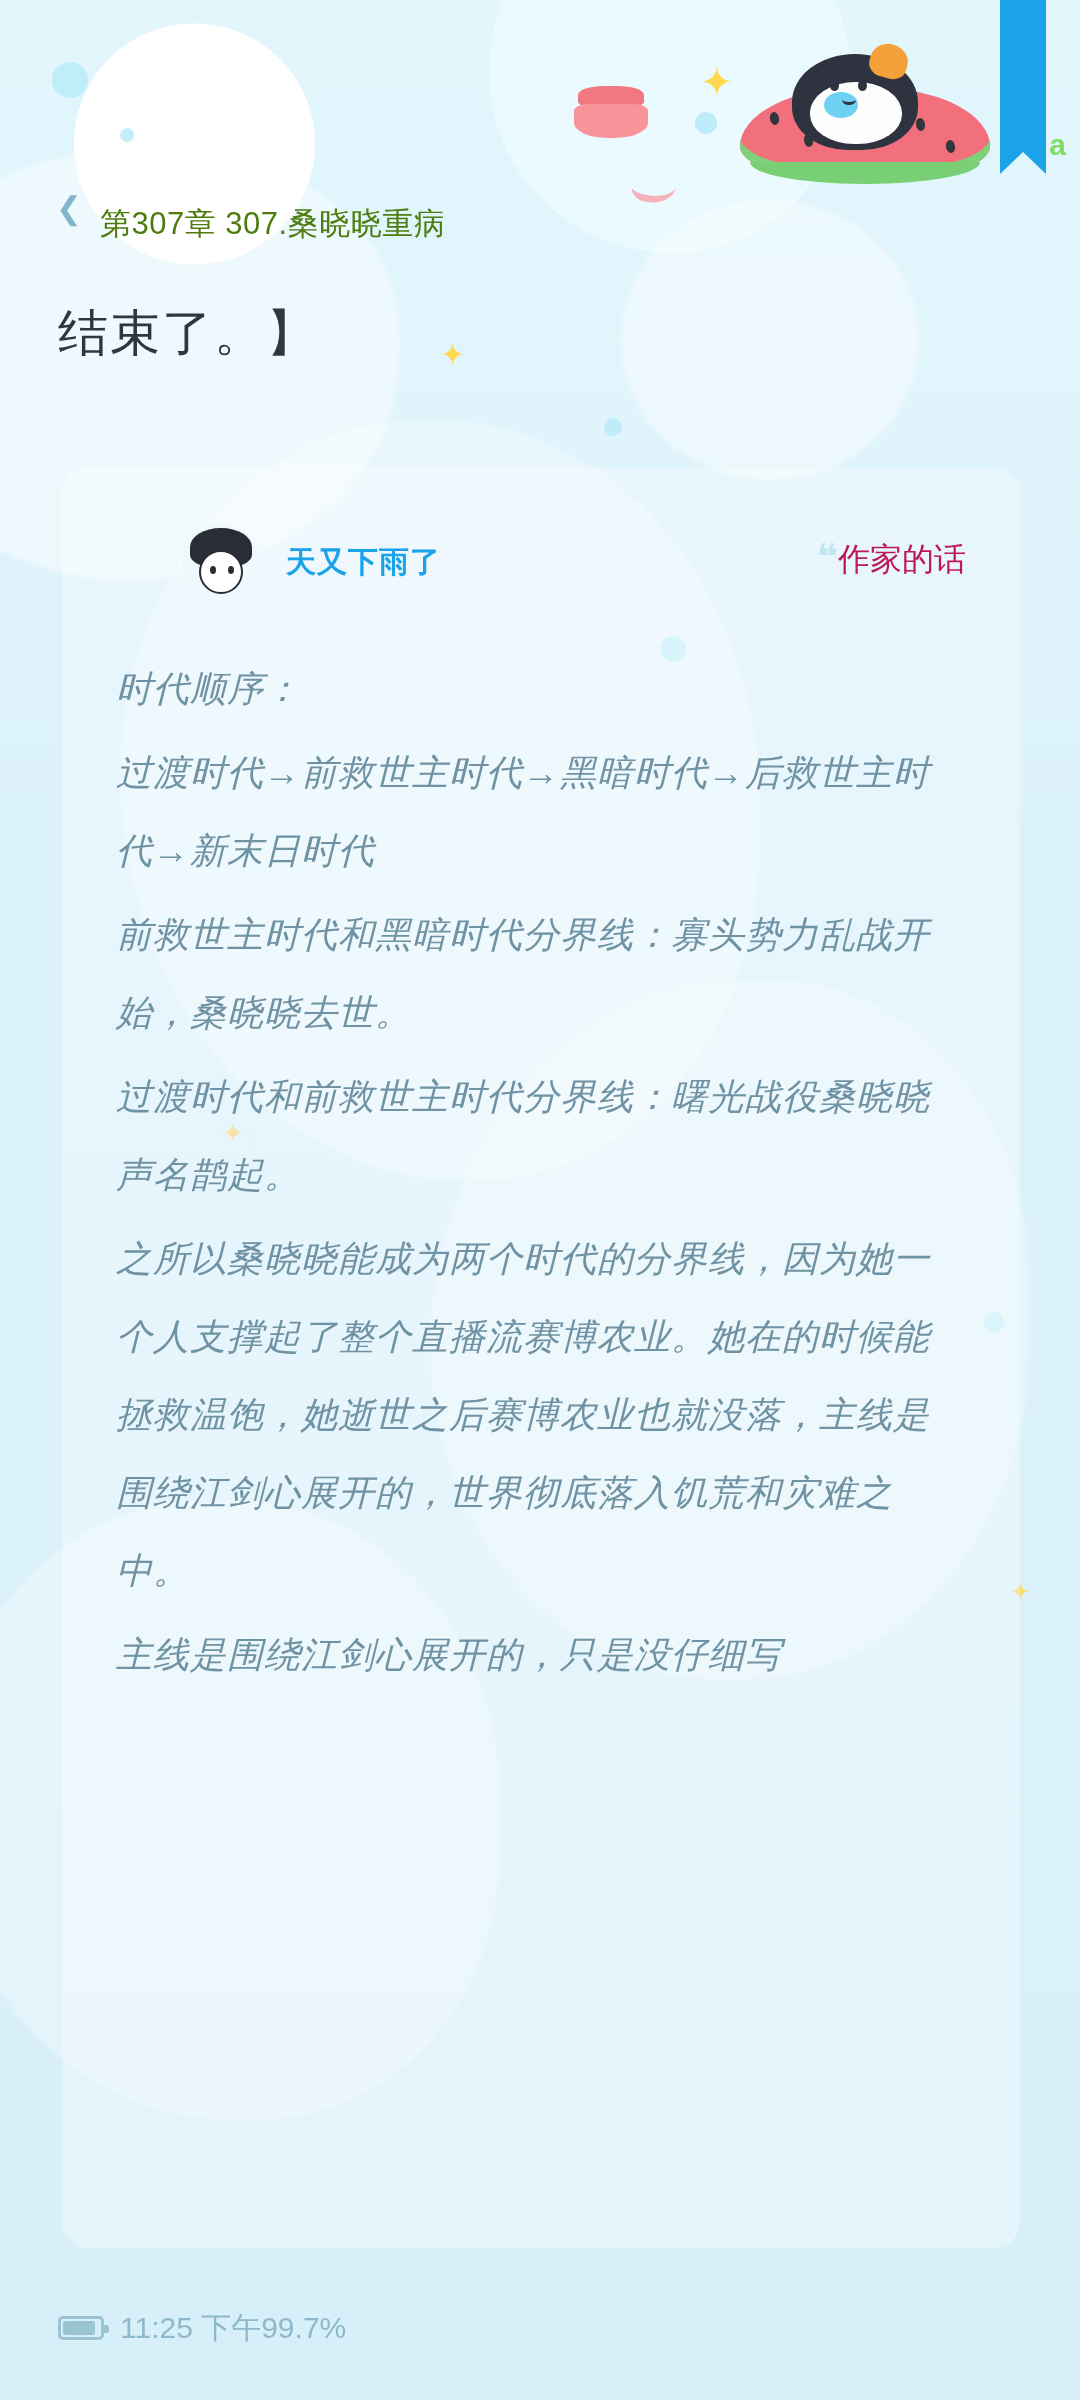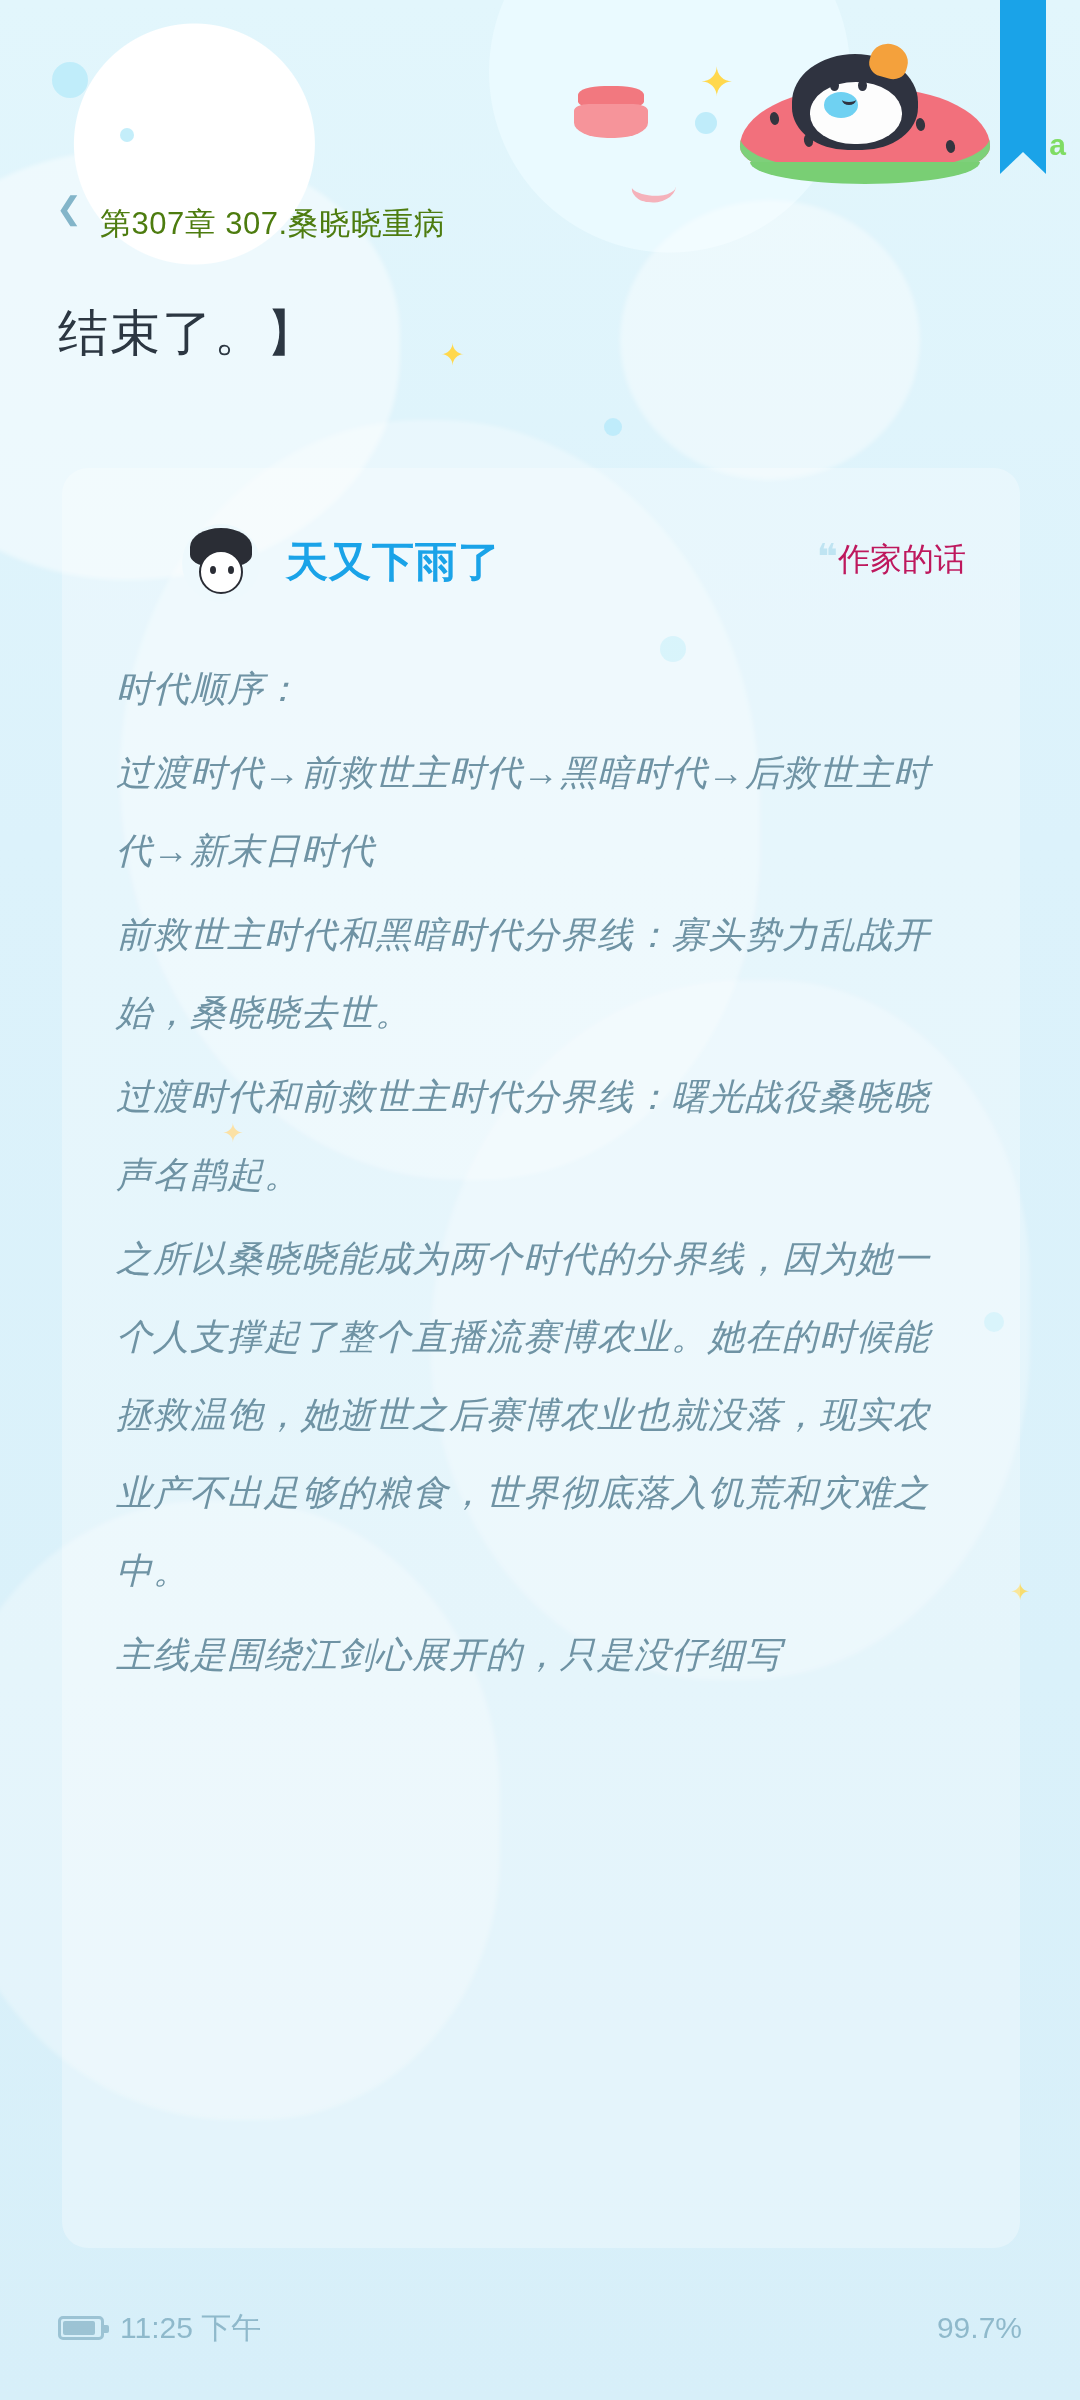--- a/index.html
+++ b/index.html
@@ -291,22 +291,22 @@
     top: 42px;
     width: 6px; height: 8px;
     background: #2a2d35;
     border-radius: 50%;
   }
   .avatar .eye2.l { left: 28px; }
   .avatar .eye2.r { left: 46px; }
   .author-name {
     position: absolute;
     left: 170px;
-    top: 20px;
-    font-size: 42px;
+    top: 28px;
+    font-size: 30px;
     color: #1aa3e8;
     font-weight: 700;
     letter-spacing: 1px;
   }
   .quote-mark {
     position: absolute;
     right: 132px;
     top: 22px;
     font-size: 36px;
     color: #bfe4f2;
@@ -334,21 +334,20 @@
   }
 
   .footer {
     position: absolute;
     left: 0;
     bottom: 42px;
     width: 1080px;
     height: 60px;
     display: flex;
     align-items: center;
-    justify-content: space-between;
     padding: 0 58px;
     box-sizing: border-box;
     color: #8fb9cb;
     font-size: 30px;
   }
   .footer-left {
     display: flex;
     align-items: center;
   }
   .battery {
@@ -448,21 +447,21 @@
       <div class="author-name">天又下雨了</div>
       <div class="quote-mark">❝</div>
       <div class="author-label">作家的话</div>
     </div>
 
     <div class="body-text">
       <p>时代顺序：</p>
       <p>过渡时代→前救世主时代→黑暗时代→后救世主时代→新末日时代</p>
       <p>前救世主时代和黑暗时代分界线：寡头势力乱战开始，桑晓晓去世。</p>
       <p>过渡时代和前救世主时代分界线：曙光战役桑晓晓声名鹊起。</p>
-      <p>之所以桑晓晓能成为两个时代的分界线，因为她一个人支撑起了整个直播流赛博农业。她在的时候能拯救温饱，她逝世之后赛博农业也就没落，现实农业产不出足够的粮食，世界彻底落入饥荒和灾难之中。</p>
+      <p>之所以桑晓晓能成为两个时代的分界线，因为她一个人支撑起了整个直播流赛博农业。她在的时候能拯救温饱，她逝世之后赛博农业也就没落，主线是围绕江剑心展开的，世界彻底落入饥荒和灾难之中。</p>
       <p>主线是围绕江剑心展开的，只是没仔细写</p>
     </div>
   </div>
 
   <div class="footer">
     <div class="footer-left">
       <span class="battery">
           <span class="fill"></span>
         </span>
       <span>11:25 下午</span>

